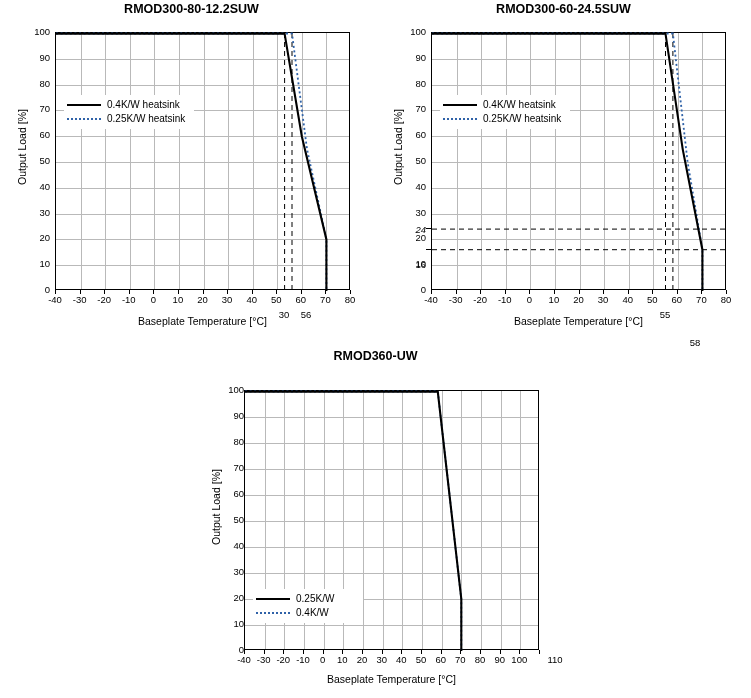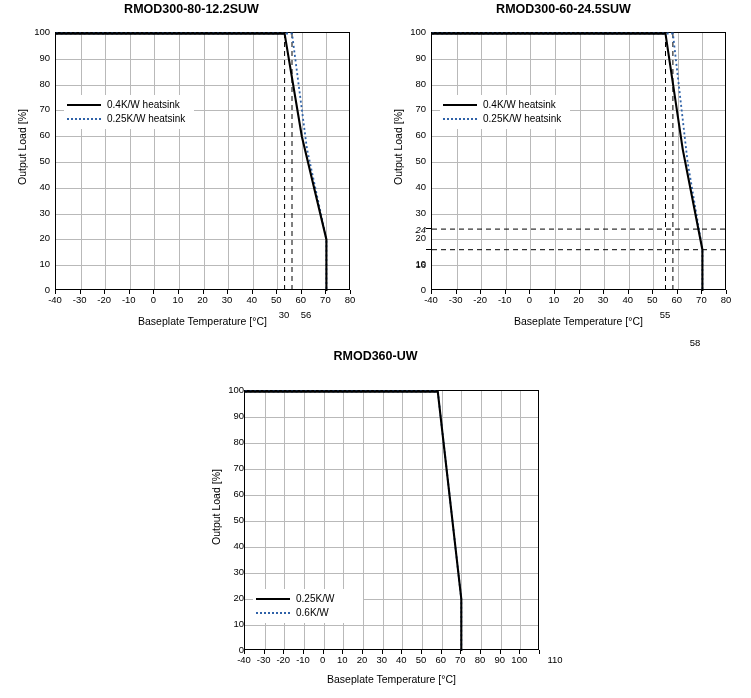--- a/index.html
+++ b/index.html
@@ -369,21 +369,21 @@
       <polyline points="0,0.8 192.8,0.8 216.3,208 216.3,260" fill="none" stroke="#000000" stroke-width="2.1"></polyline>
     </svg>
 
     <div class="legend" style="left:8px; top:198px; width:110px;">
       <div class="legend-row">
         <span class="legend-swatch solid"></span>
         <span class="legend-text">0.25K/W</span>
       </div>
       <div class="legend-row">
         <span class="legend-swatch dotted"></span>
-        <span class="legend-text">0.6K/W</span>
+        <span class="legend-text">0.4K/W</span>
       </div>
     </div>
   </div>
 
   <div class="tick-label-y" style="left:30px; top:40px; width:26px;">100</div>
   <div class="tick-label-y" style="left:30px; top:66px; width:26px;">90</div>
   <div class="tick-label-y" style="left:30px; top:92px; width:26px;">80</div>
   <div class="tick-label-y" style="left:30px; top:118px; width:26px;">70</div>
   <div class="tick-label-y" style="left:30px; top:144px; width:26px;">60</div>
   <div class="tick-label-y" style="left:30px; top:170px; width:26px;">50</div>

